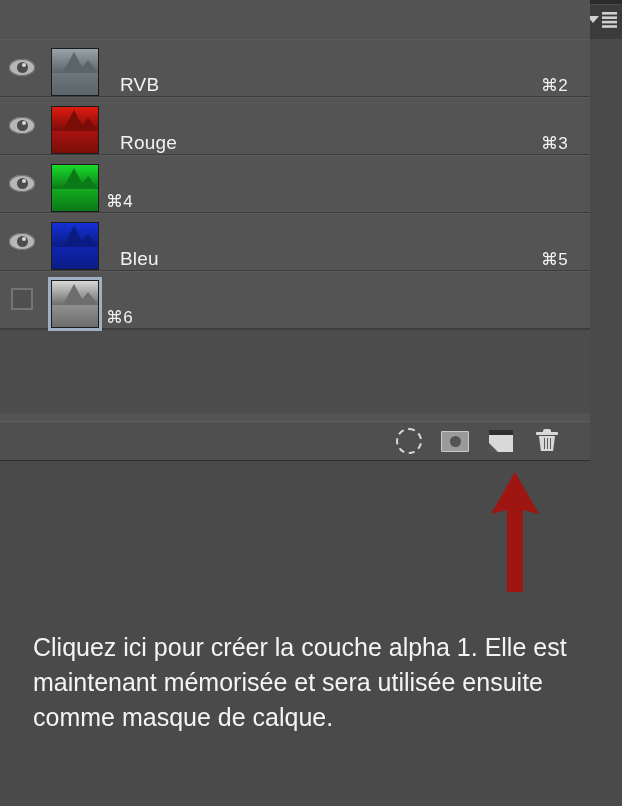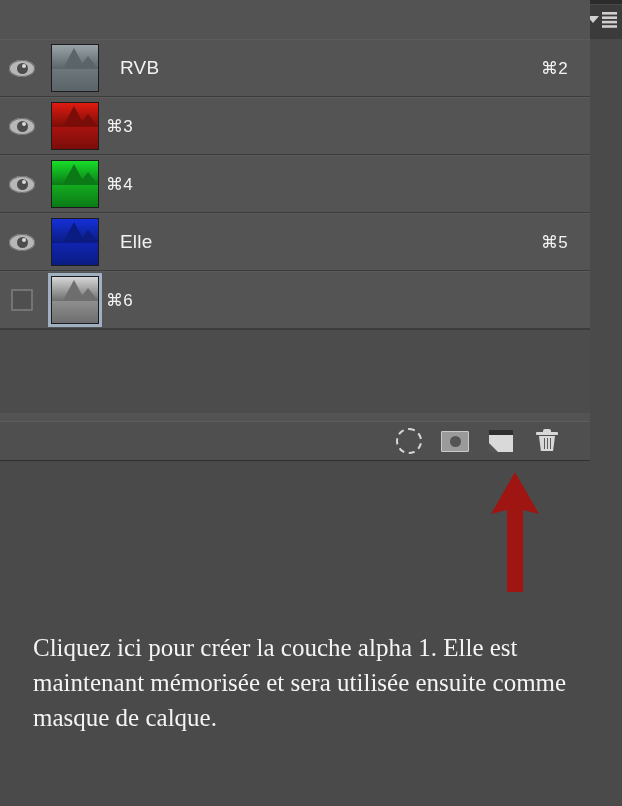--- a/index.html
+++ b/index.html
@@ -92,21 +92,21 @@
     width: 590px;
   }
   .row {
     position: relative;
     height: 58px;
     box-sizing: border-box;
     border-bottom: 1px solid #3c3c3c;
     border-top: 1px solid #5b5b5b;
     background: #545454;
     display: flex;
-    align-items: center;
+    align-items: flex-end;
     cursor: default;
     user-select: none;
   }
   .vis {
     width: 44px;
     min-width: 44px;
     height: 58px;
     display: flex;
     align-items: center;
     justify-content: center;
@@ -308,21 +308,21 @@
     width: 58px;
     height: 120px;
   }
 
   
   #caption {
     position: absolute;
     left: 33px;
     top: 630px;
     width: 560px;
-    font-family: Liberation Serif, serif;
+    font-family: Liberation Sans, sans-serif;
     font-size: 25px;
     line-height: 35px;
     color: #f4f4f4;
   }
 </style>
 <style>#mt-0:before{border-bottom:26px solid #5b6468;}#mt-0:after{border-bottom:18px solid #5b6468;}</style><style>#mt-1:before{border-bottom:26px solid #7a0d08;}#mt-1:after{border-bottom:18px solid #7a0d08;}</style><style>#mt-2:before{border-bottom:26px solid #0b7a16;}#mt-2:after{border-bottom:18px solid #0b7a16;}</style><style>#mt-3:before{border-bottom:26px solid #0a1c82;}#mt-3:after{border-bottom:18px solid #0a1c82;}</style><style>#mt-4:before{border-bottom:26px solid #6e6e6e;}#mt-4:after{border-bottom:18px solid #6e6e6e;}</style></head>
 <body>
 
 <div id="tabbar">
   <div id="tabfill"></div>
@@ -381,20 +381,21 @@
             <div class="eye-glint"></div>
         </div>
       </div>
       <div class="thumb-wrap">
         <div class="thumb" id="thumb-1">
           <div class="t-sky" id="sky-1" style="background: linear-gradient(rgb(224, 27, 16), rgb(122, 13, 8));"></div>
           <div class="t-mt" id="mt-1" style="--mt: #7a0d08;"></div>
           <div class="t-water" id="wt-1" style="background: linear-gradient(rgb(168, 19, 16), rgb(122, 13, 8));"></div>
         </div>
       </div>
+      <div class="ch-name">Rouge</div>
       <div class="ch-key">⌘3</div>
     </div>
 
     <div class="row">
       <div class="vis">
         <div class="eye">
           <div class="eye-outer"></div>
             <div class="eye-pupil"></div>
             <div class="eye-glint"></div>
         </div>
@@ -417,21 +418,21 @@
             <div class="eye-glint"></div>
         </div>
       </div>
       <div class="thumb-wrap">
         <div class="thumb" id="thumb-3">
           <div class="t-sky" id="sky-3" style="background: linear-gradient(rgb(21, 48, 216), rgb(10, 28, 130));"></div>
           <div class="t-mt" id="mt-3" style="--mt: #0a1c82;"></div>
           <div class="t-water" id="wt-3" style="background: linear-gradient(rgb(16, 36, 176), rgb(10, 28, 130));"></div>
         </div>
       </div>
-      <div class="ch-name">Elle</div>
+      <div class="ch-name">Bleu</div>
       <div class="ch-key">⌘5</div>
     </div>
 
     <div class="row">
       <div class="vis">
         <div class="vis-box"></div>
       </div>
       <div class="thumb-wrap">
         <div class="thumb selected" id="thumb-4" style="outline-color: rgb(159, 176, 195);">
           <div class="t-sky" id="sky-4" style="background: linear-gradient(rgb(215, 215, 215), rgb(110, 110, 110));"></div>

